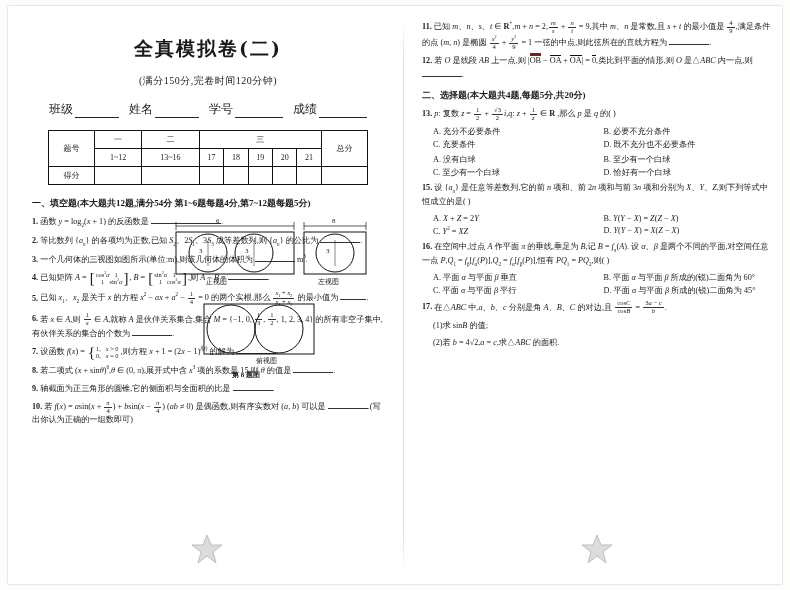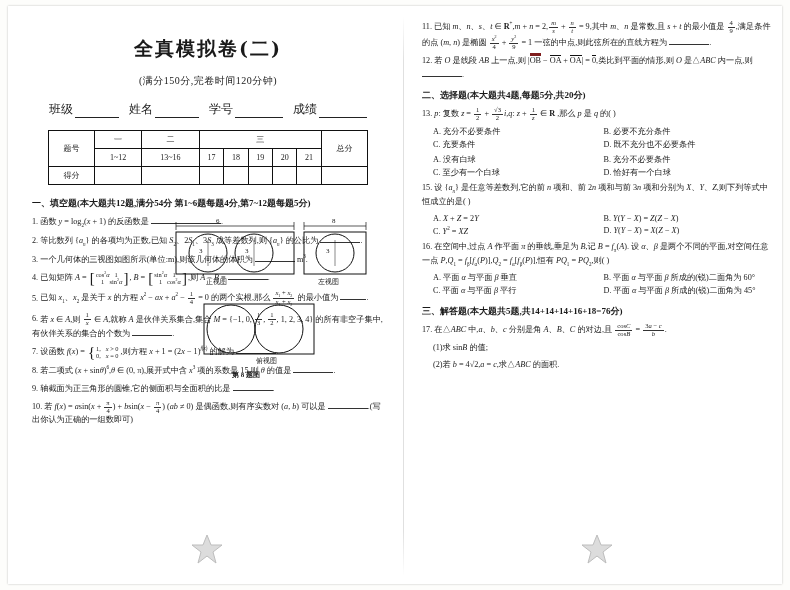--- a/index.html
+++ b/index.html
@@ -54,21 +54,21 @@
     font-size:8px;
   }
   table.score th, table.score td{
     border:1px solid #111;text-align:center;padding:2px 0;height:13px;font-weight:normal;
   }
 
   .sec{
     font-weight:bold;font-size:9px;margin:8px 0 4px 0;
   }
   .q{margin:0 0 4.5px 0;text-indent:0;}
-  .q .num{display:inline;}
+  .q .num{display:inline;font-weight:bold;}
   .blank{display:inline-block;border-bottom:1px solid #333;width:40px;height:8px;vertical-align:baseline;}
   .blank.s{width:26px}
   .blank.l{width:70px}
   .opts{display:flex;flex-wrap:wrap;margin:1px 0 3px 0;}
   .opt{width:50%;box-sizing:border-box;padding-right:4px;}
   .ind{padding-left:11px;}
 
   .frac{display:inline-block;vertical-align:middle;text-align:center;font-size:6.6px;line-height:1.05;margin:0 1px;}
   .frac .t{display:block;border-bottom:1px solid #333;padding:0 2px;}
   .frac .b{display:block;padding:0 2px;}
@@ -300,21 +300,21 @@
       </div>
       <div class="opts ind">
         <div class="opt">A. 充分不必要条件</div>
         <div class="opt">B. 必要不充分条件</div>
         <div class="opt">C. 充要条件</div>
         <div class="opt">D. 既不充分也不必要条件</div>
       </div>
 
       <div class="opts ind">
         <div class="opt">A. 没有白球</div>
-        <div class="opt">B. 充分不必要条件</div>
+        <div class="opt">B. 至少有一个白球</div>
         <div class="opt">C. 至少有一个白球</div>
         <div class="opt">D. 恰好有一个白球</div>
       </div>
 
       <div class="q">
         <span class="num">15.</span>
         <span>设 {<i>a<sub>n</sub></i>} 是任意等差数列,它的前 <i>n</i> 项和、前 2<i>n</i> 项和与前 3<i>n</i> 项和分别为 <i>X</i>、<i>Y</i>、<i>Z</i>,则下列等式中恒成立的是(    )</span>
       </div>
       <div class="opts ind">
         <div class="opt">A. <i>X</i> + <i>Z</i> = 2<i>Y</i></div>
@@ -327,21 +327,20 @@
         <span class="num">16.</span>
         <span>在空间中,过点 <i>A</i> 作平面 <i>π</i> 的垂线,垂足为 <i>B</i>,记 <i>B</i> = <i>f</i><sub>π</sub>(<i>A</i>). 设 <i>α</i>、<i>β</i> 是两个不同的平面,对空间任意一点 <i>P</i>,<i>Q</i><sub>1</sub> = <i>f</i><sub>β</sub>[<i>f</i><sub>α</sub>(<i>P</i>)],<i>Q</i><sub>2</sub> = <i>f</i><sub>α</sub>[<i>f</i><sub>β</sub>(<i>P</i>)],恒有 <i>PQ</i><sub>1</sub> = <i>PQ</i><sub>2</sub>,则(    )</span>
       </div>
       <div class="opts ind">
         <div class="opt">A. 平面 <i>α</i> 与平面 <i>β</i> 垂直</div>
         <div class="opt">B. 平面 <i>α</i> 与平面 <i>β</i> 所成的(锐)二面角为 60°</div>
         <div class="opt">C. 平面 <i>α</i> 与平面 <i>β</i> 平行</div>
         <div class="opt">D. 平面 <i>α</i> 与平面 <i>β</i> 所成的(锐)二面角为 45°</div>
       </div>
 
-      <div class="sec">三、解答题(本大题共5题,共14+14+14+16+18=76分)</div>
 
       <div class="q">
         <span class="num">17.</span>
         <span>在△<i>ABC</i> 中,<i>a</i>、<i>b</i>、<i>c</i> 分别是角 <i>A</i>、<i>B</i>、<i>C</i> 的对边,且 <span class="frac"><span class="t">cos<i>C</i></span><span class="b">cos<i>B</i></span></span> = <span class="frac"><span class="t">3<i>a</i> − <i>c</i></span><span class="b"><i>b</i></span></span>.</span>
       </div>
       <div class="q ind">(1)求 sin<i>B</i> 的值;</div>
       <div class="q ind">(2)若 <i>b</i> = 4√2,<i>a</i> = <i>c</i>,求△<i>ABC</i> 的面积.</div>
 
       <div class="pagenum" style="left:160px;">8</div>
       <div class="star" style="left:158px;bottom:2px;">

